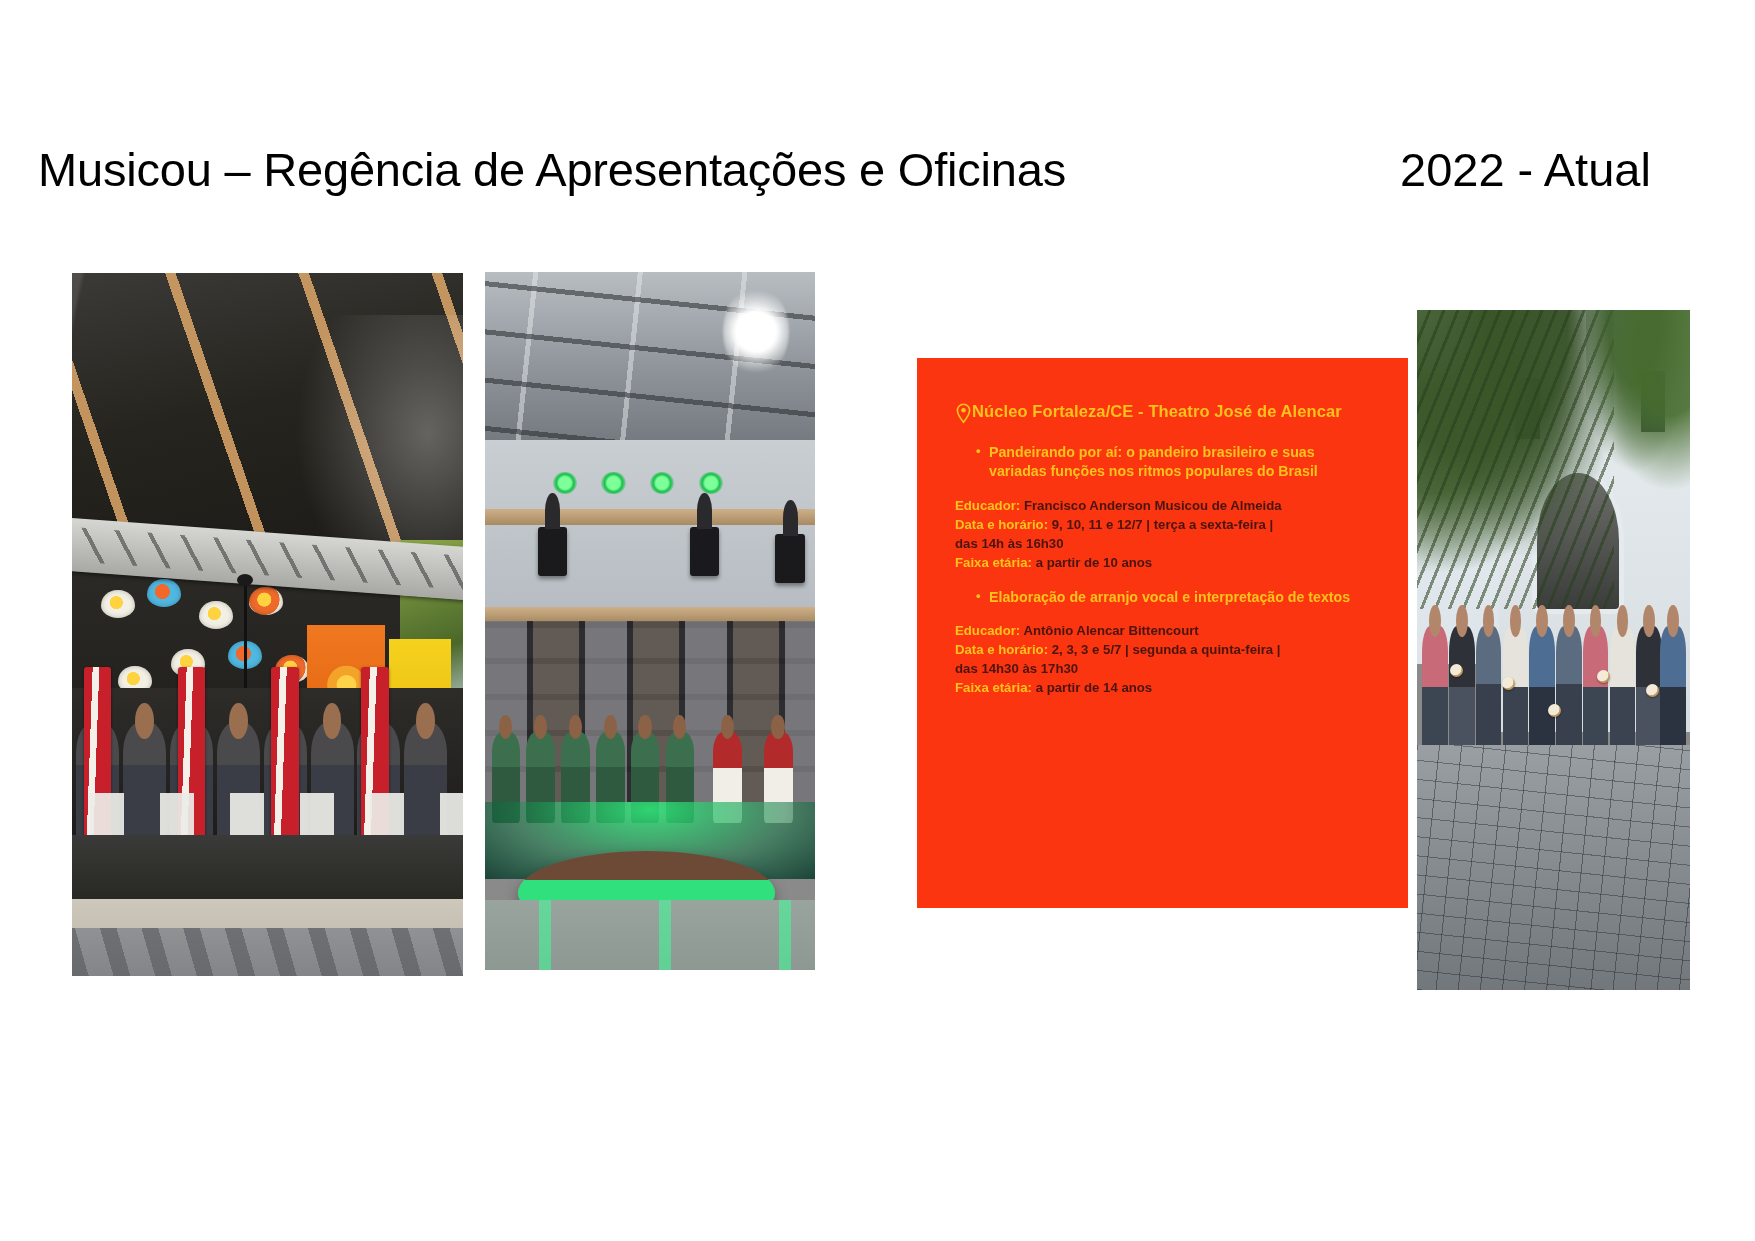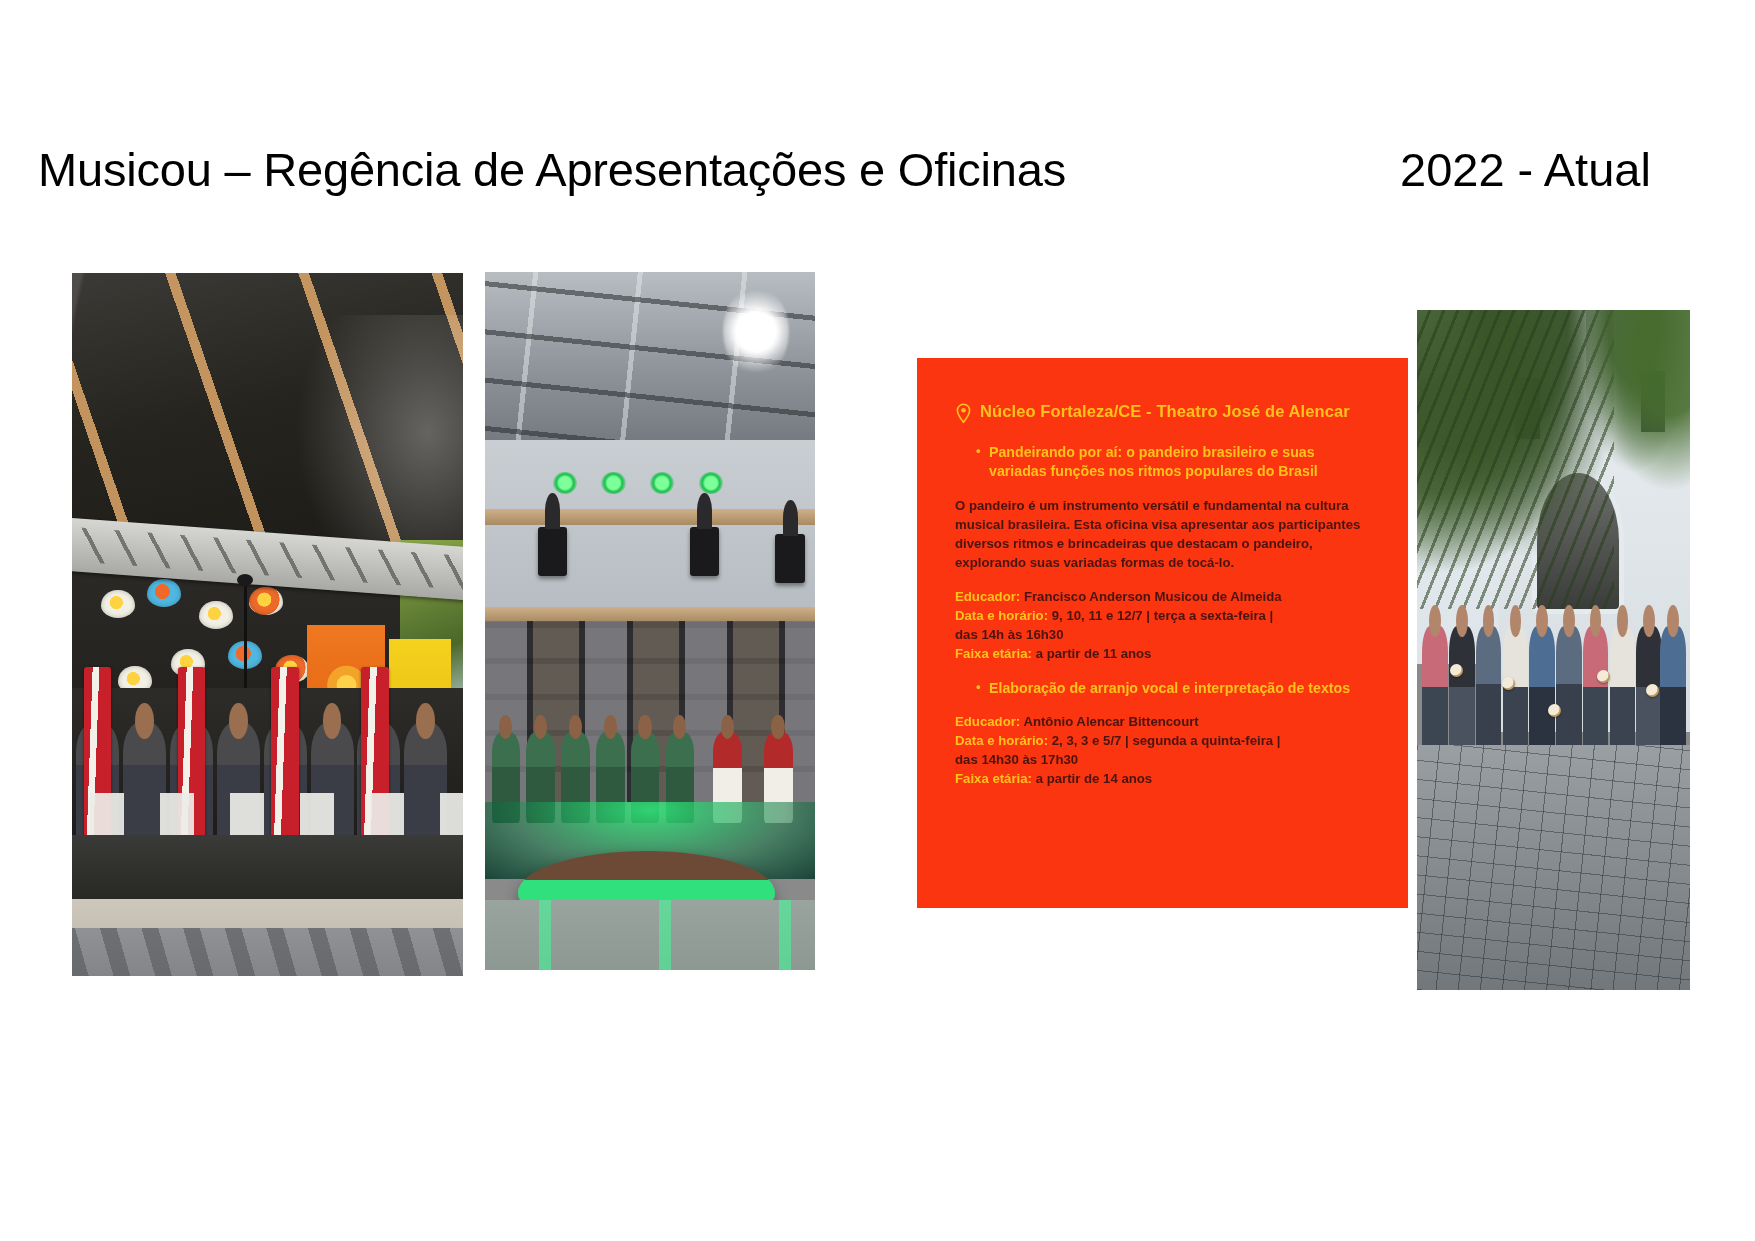--- a/index.html
+++ b/index.html
@@ -254,21 +254,20 @@
     left: 917px; top: 358px;
     width: 491px; height: 550px;
     background: #fa3510;
     overflow: hidden;
   }
   .poster-inner { position:absolute; inset:0; padding: 44px 30px 0 38px; box-sizing:border-box; }
 
   .pst-head {
     display: flex;
     align-items: flex-start;
-    gap: 8px;
     margin-bottom: 15px;
   }
   .pin-icon { flex: 0 0 auto; margin-top: 1px; }
   .pst-head-text {
     color: #ffc21a;
     font-size: 16.5px;
     font-weight: 700;
     letter-spacing: .1px;
     line-height: 1.12;
   }
@@ -464,32 +463,31 @@
         <svg width="17" height="21" viewBox="0 0 17 21" aria-hidden="true">
           <path d="M8.5 1.2C5.1 1.2 2.4 3.9 2.4 7.3c0 4.4 6.1 12 6.1 12s6.1-7.6 6.1-12c0-3.4-2.7-6.1-6.1-6.1z" fill="none" stroke="#ffc21a" stroke-width="1.6"></path>
           <circle cx="8.5" cy="7.2" r="2.3" fill="#ffc21a"></circle>
         </svg>
       </span>
       <span class="pst-head-text">Núcleo Fortaleza/CE - Theatro José de Alencar</span>
     </div>
 
     <p class="pst-bullet">Pandeirando por aí: o pandeiro brasileiro e suas variadas funções nos ritmos populares do Brasil</p>
 
-    <p class="pst-body">O pandeiro é um instrumento versátil e fundamental na cultura musical brasileira. Esta oficina visa apresentar aos participantes diversos ritmos e brincadeiras que destacam o pandeiro, explorando suas variadas formas de tocá-lo.</p>
 
     <div class="pst-meta">
       <div>
         <span class="lbl">Educador:</span><span> Francisco Anderson Musicou de Almeida</span>
       </div>
       <div>
         <span class="lbl">Data e horário:</span><span> 9, 10, 11 e 12/7 | terça a sexta-feira |</span>
       </div>
       <div>das 14h às 16h30</div>
       <div>
-        <span class="lbl">Faixa etária:</span><span> a partir de 11 anos</span>
+        <span class="lbl">Faixa etária:</span><span> a partir de 10 anos</span>
       </div>
     </div>
 
     <p class="pst-bullet">Elaboração de arranjo vocal e interpretação de textos</p>
 
 
     <div class="pst-meta">
       <div>
         <span class="lbl">Educador:</span><span> Antônio Alencar Bittencourt</span>
       </div>

